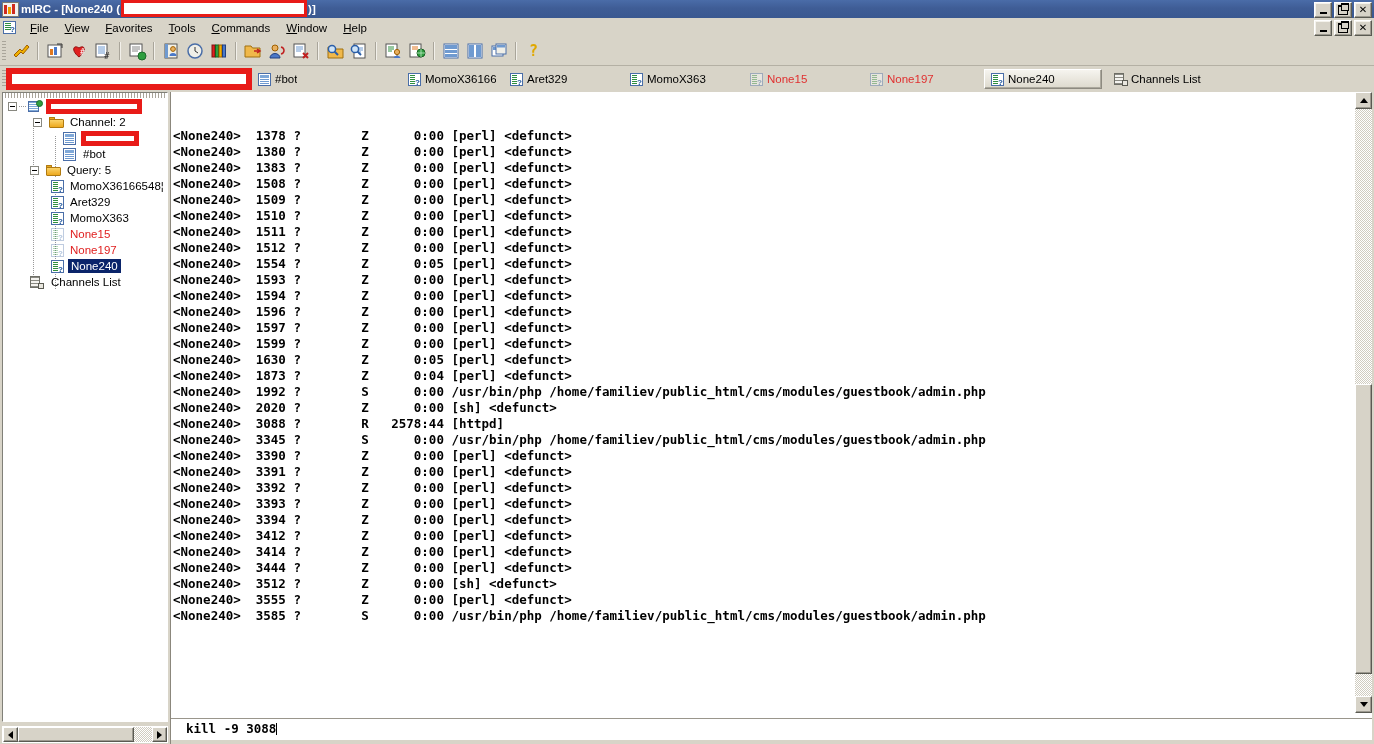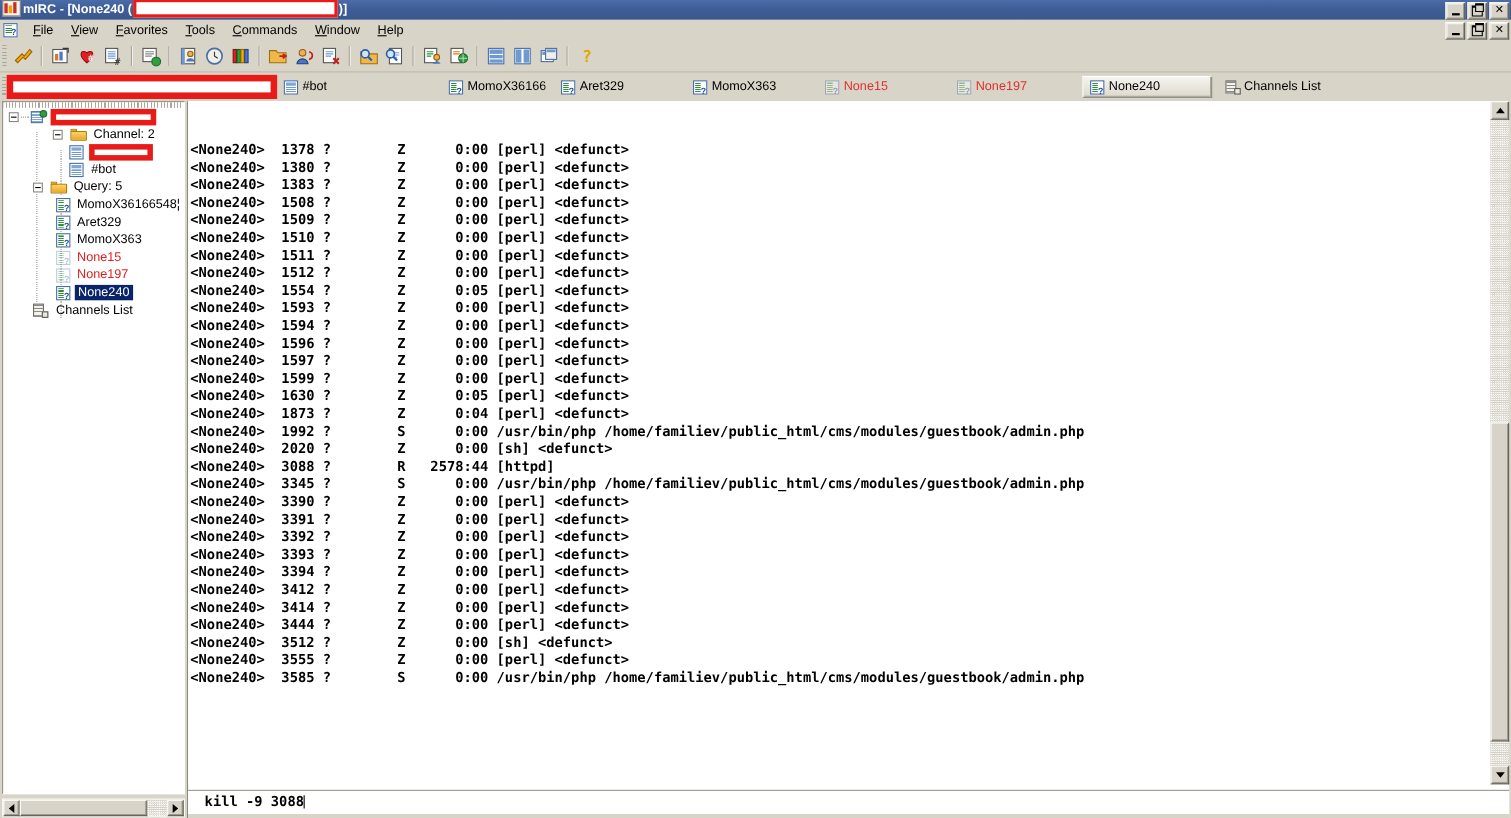--- a/index.html
+++ b/index.html
@@ -9,21 +9,21 @@
     font-family:"Liberation Sans", sans-serif;
     font-size:11px;
     -webkit-font-smoothing:none;
   }
   .app{position:relative;width:1374px;height:744px;}
 
   
   .titlebar{
     position:absolute;left:0;top:0;width:1374px;height:18px;
     background:linear-gradient(to bottom,#4a6ca8 0%,#3f5d96 45%,#3a5890 100%);
-    display:flex;
+    display:flex;align-items:center;
   }
   .titlebar-icon{width:16px;height:14px;margin-left:2px;margin-right:3px;flex:none;position:relative;}
   .mirc-glyph{
     width:15px;height:13px;background:#f2f2ee;border:1px solid #7b7b70;
     position:relative;overflow:hidden;display:block;
   }
   .mirc-glyph i{position:absolute;display:block;}
   .mirc-glyph i:nth-child(1){left:1px;top:2px;width:3px;height:9px;background:#cf2b1e;}
   .mirc-glyph i:nth-child(2){left:5px;top:4px;width:3px;height:7px;background:#f0a000;}
   .mirc-glyph i:nth-child(3){left:9px;top:1px;width:3px;height:10px;background:#cf2b1e;}
@@ -538,21 +538,21 @@
         <div class="vdots" style="left:52px;top:86px;height:106px;"></div>
 
         <div class="tnode" style="padding-left:5px;">
           <span class="exp"></span>
           <span class="hdots" style="left:16px;top:8px;width:8px;"></span>
           <span style="width:8px;flex:none;"></span>
           <span class="server-icon"></span>
           <span class="tree-redact" style="width:96px;"></span>
         </div>
 
-        <div class="tnode" style="padding-left:45px;">
+        <div class="tnode" style="padding-left:30px;">
           <span class="exp"></span>
           <span style="width:4px;flex:none;"></span>
           <span class="folder"></span>
           <span class="lbl">Channel: 2</span>
         </div>
 
         <div class="tnode" style="padding-left:60px;">
           <span class="chan-icon" style="flex:none;margin-right:5px;"></span>
           <span class="tree-redact" style="width:58px;"></span>
         </div>

